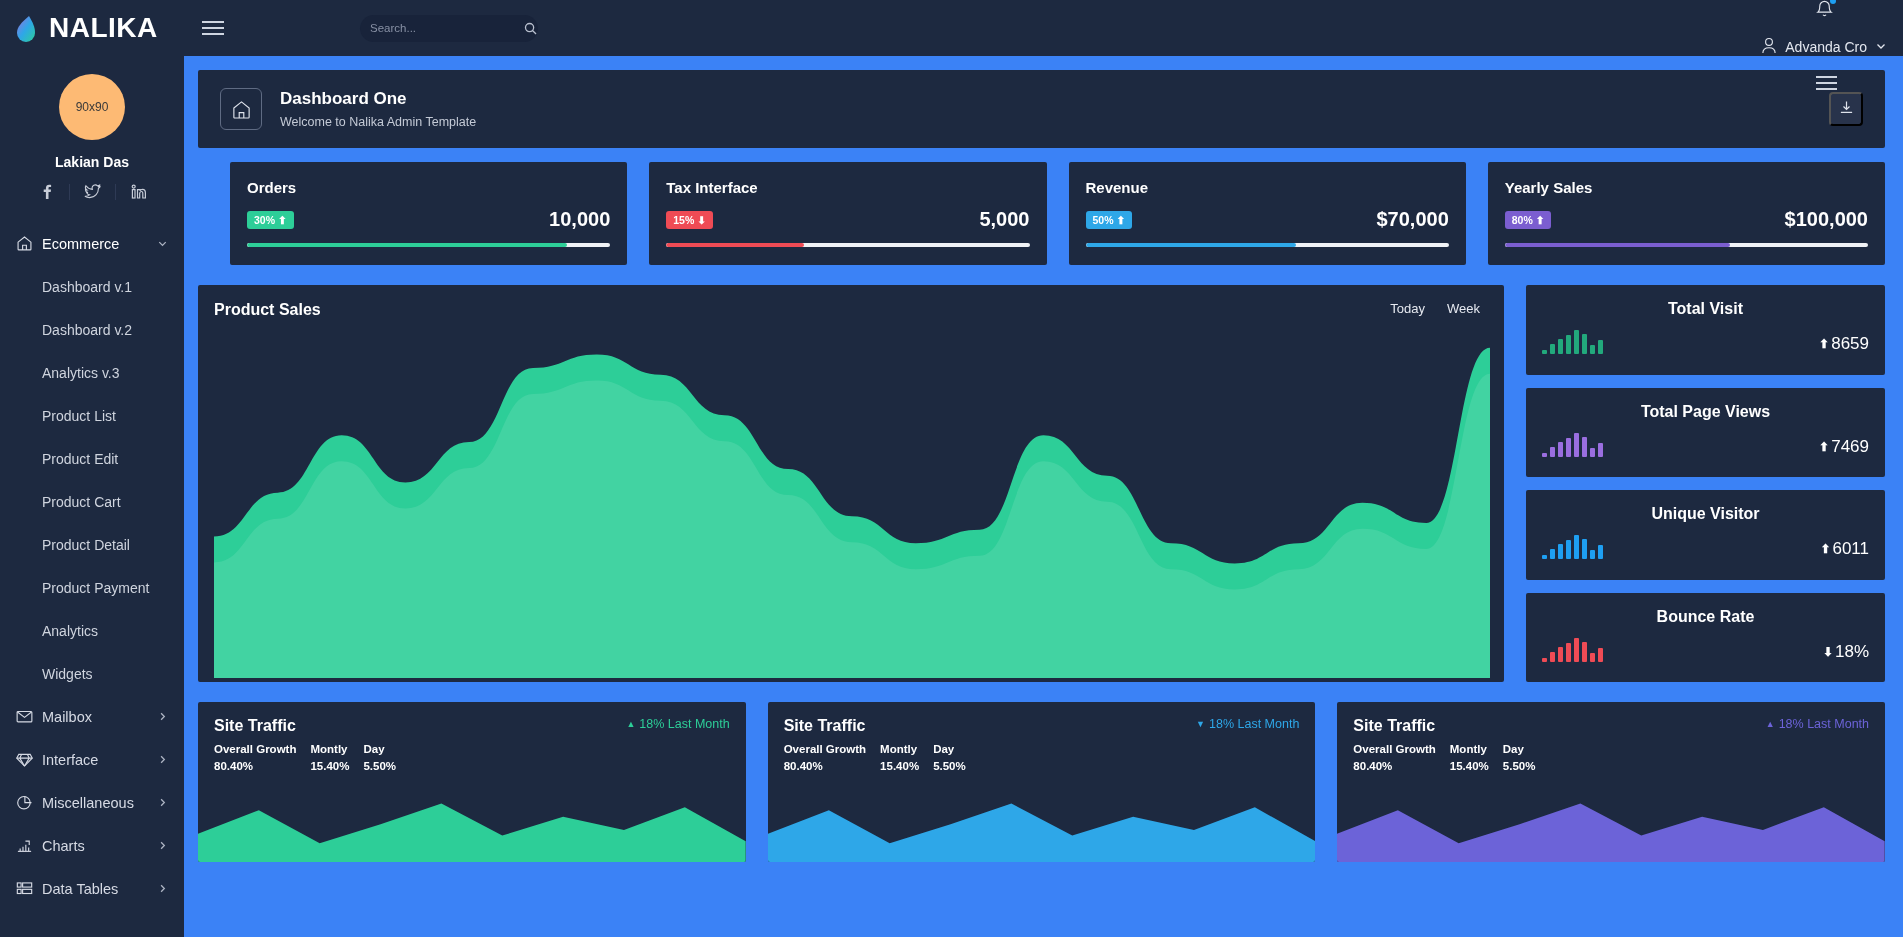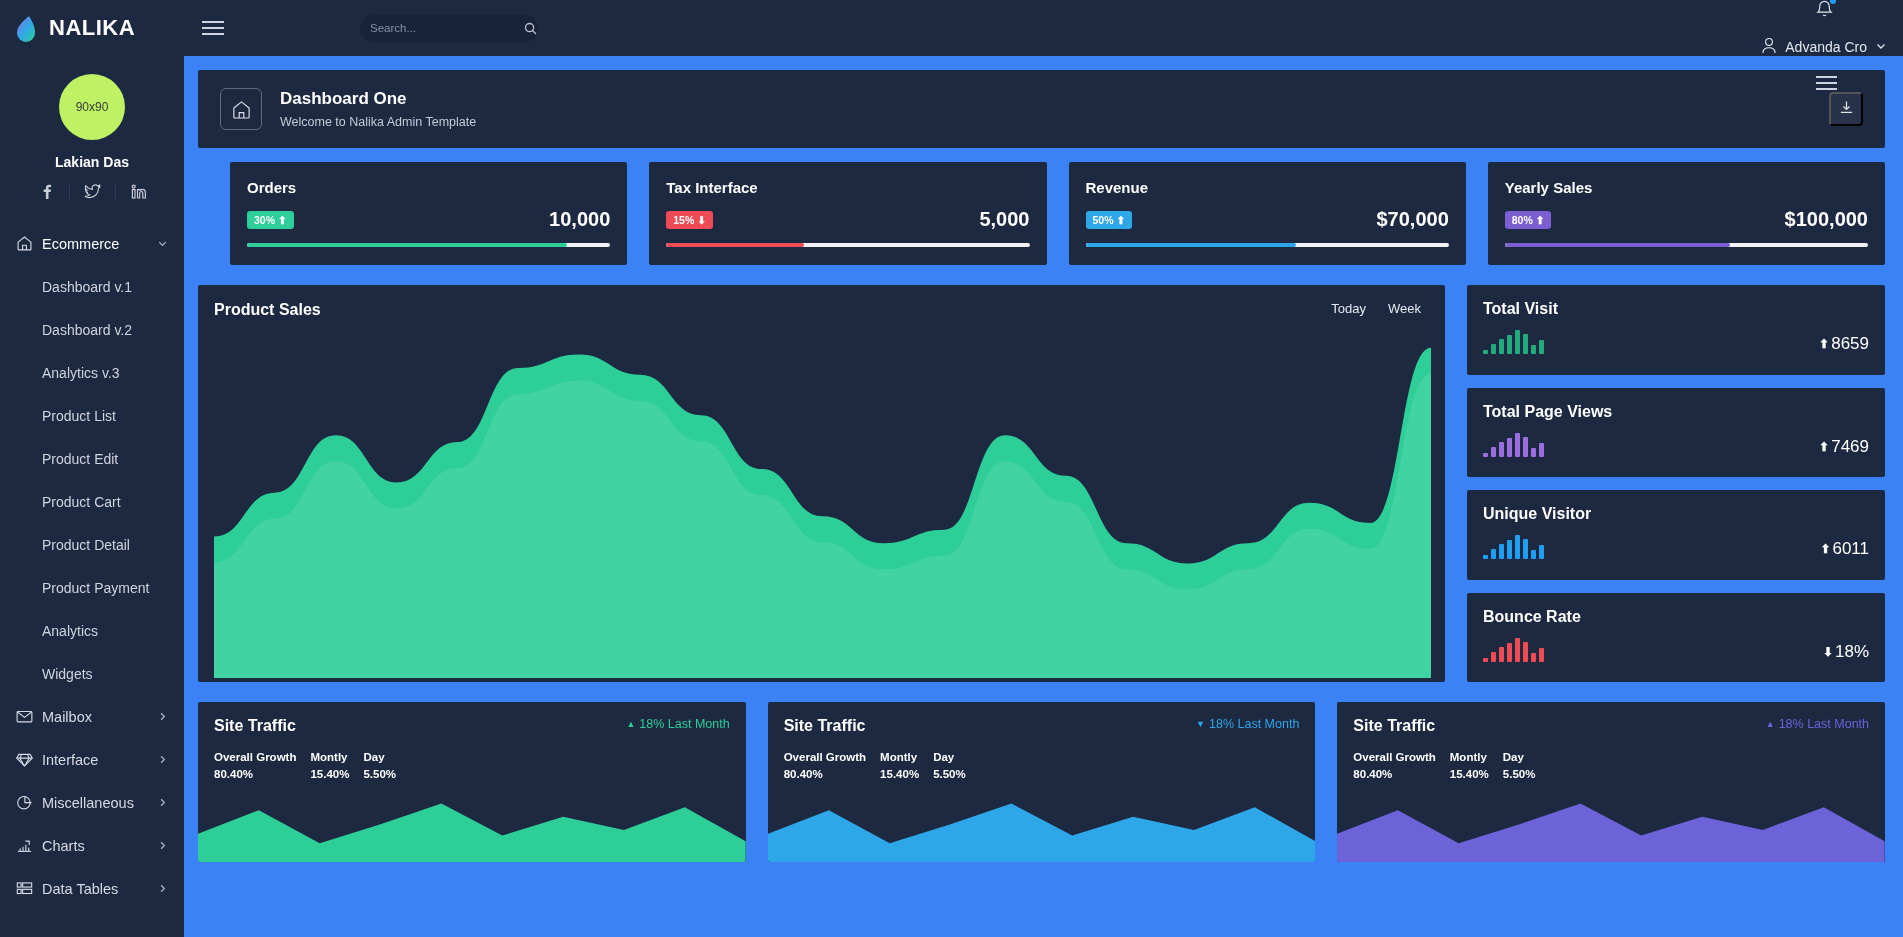--- a/index.html
+++ b/index.html
@@ -16,26 +16,26 @@
     width: 184px; min-width: 184px; height: 937px;
     background: #1d2940; color: #fff;
     overflow: hidden; position: relative;
   }
   .brand {
     height: 56px; display: flex; align-items: center; gap: 9px;
     padding-left: 14px;
   }
   .brand-logo { width: 26px; height: 28px; }
   .brand-name {
-    font-size: 22px; font-weight: bold; letter-spacing: .5px; color: #fff;
+    font-size: 28px; font-weight: bold; letter-spacing: .5px; color: #fff;
   }
   .profile { padding-top: 18px; text-align: center; }
   .avatar {
     width: 66px; height: 66px; border-radius: 50%;
-    background: #bef264; color: #3a3a3a;
+    background: #fdba74; color: #3a3a3a;
     display: flex; align-items: center; justify-content: center;
     font-size: 12px; margin: 0 auto;
   }
   .profile-name {
     margin-top: 14px; font-size: 14px; font-weight: bold; color: #fff;
   }
   .socials {
     margin-top: 14px; display: flex; justify-content: center; align-items: center;
   }
   .social {
@@ -134,21 +134,21 @@
 
   
   .mid-row { display: flex; gap: 22px; }
   .chart-card { flex: 1; background: #1d2940; border-radius: 2px; padding: 16px 14px 0 16px; }
   .chart-head { display: flex; align-items: flex-start; }
   .chart-title { font-size: 16px; font-weight: bold; color: #fff; }
   .chart-tabs { margin-left: auto; display: flex; gap: 22px; padding-right: 10px; }
   .chart-tab { font-size: 13px; color: #e6e9f0; }
   .chart-body { margin-top: 14px; }
 
-  .side-stats { width: 418px; display: flex; flex-direction: column; gap: 13px; }
+  .side-stats { width: 359px; display: flex; flex-direction: column; gap: 13px; text-align: center; }
   .mini-card {
     background: #1d2940; border-radius: 2px; padding: 15px 16px 16px 16px; height: 100%;
   }
   .mini-title { font-size: 16px; font-weight: bold; color: #fff; }
   .mini-row {
     margin-top: 10px; display: flex; align-items: flex-end; justify-content: space-between;
   }
   .spark { display: flex; align-items: flex-end; gap: 3px; height: 26px; }
   .spark i { display: block; width: 5px; border-radius: 1px; }
   .mini-value {
@@ -159,21 +159,21 @@
   .bottom-row { display: flex; gap: 22px; margin-top: 20px; }
   .traffic-card {
     flex: 1; background: #1d2940; border-radius: 2px;
     padding: 15px 16px 0 16px; position: relative; overflow: hidden; height: 160px;
   }
   .traffic-head { display: flex; align-items: flex-start; }
   .traffic-title { font-size: 16px; font-weight: bold; color: #fff; }
   .traffic-note {
     margin-left: auto; font-size: 12.5px; display: flex; align-items: center; gap: 4px;
   }
-  .traffic-stats { display: flex; gap: 14px; margin-top: 16px; }
+  .traffic-stats { display: flex; gap: 14px; margin-top: 8px; }
   .ts-col { font-size: 11.5px; }
   .ts-label { color: #fff; font-weight: bold; }
   .ts-val { color: #fff; font-weight: bold; margin-top: 5px; }
   .traffic-chart { position: absolute; left: 0; right: 0; bottom: 0; height: 72px; }
   .traffic-chart svg { display: block; width: 100%; height: 100%; }
 </style>
 </head>
 <body>
 
 <div class="app">

